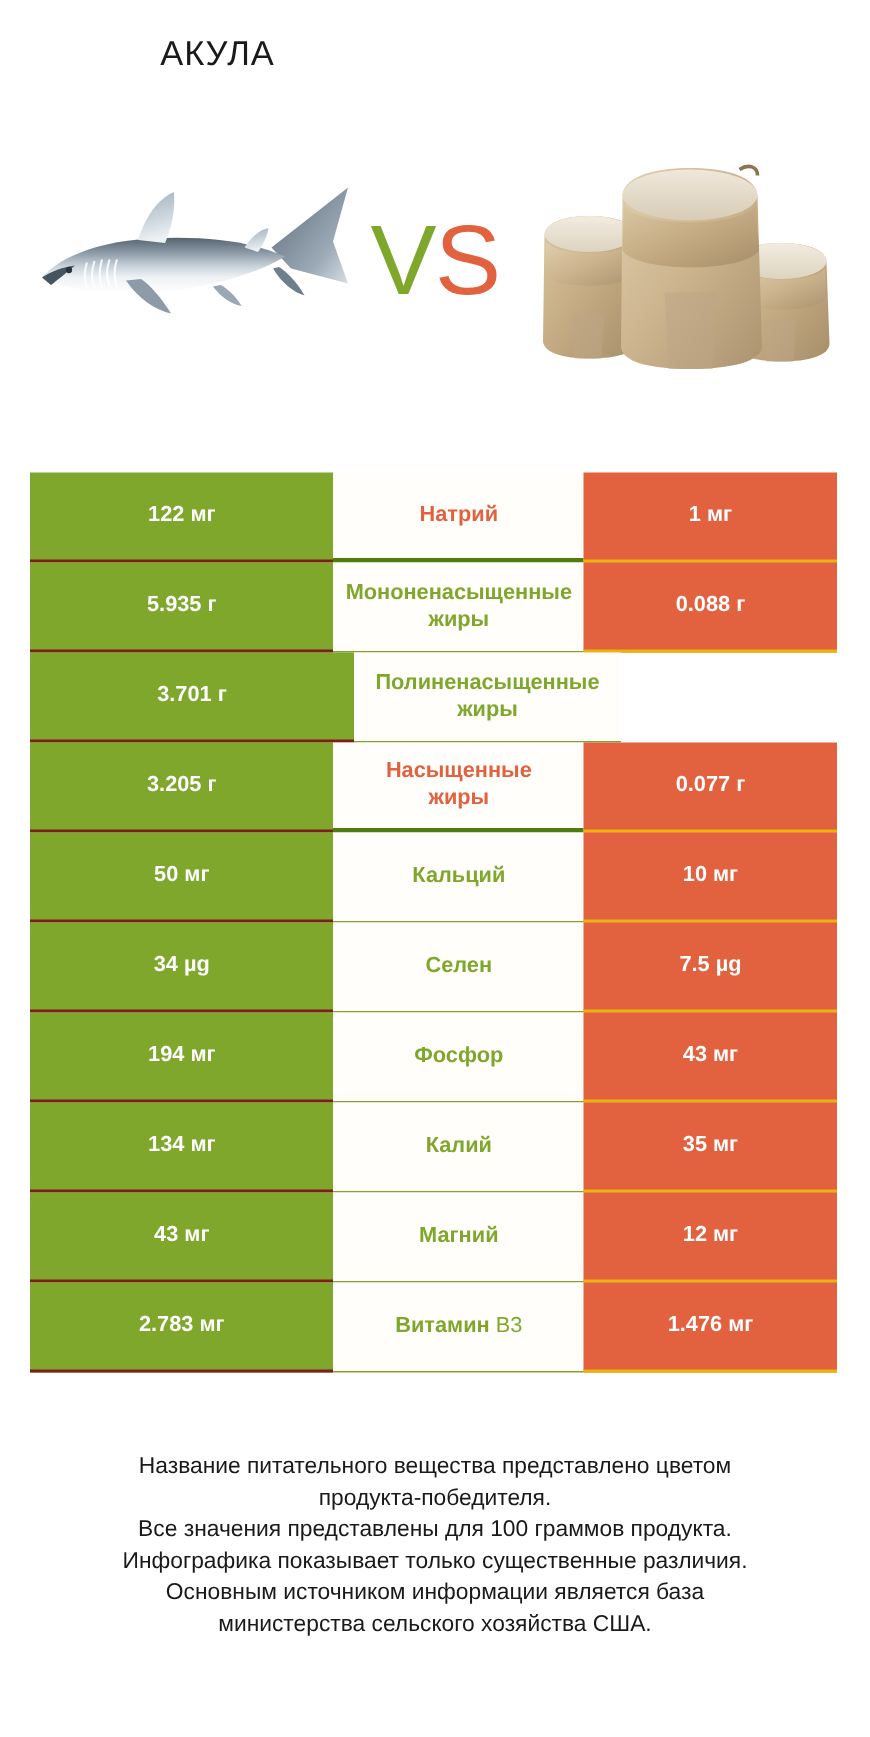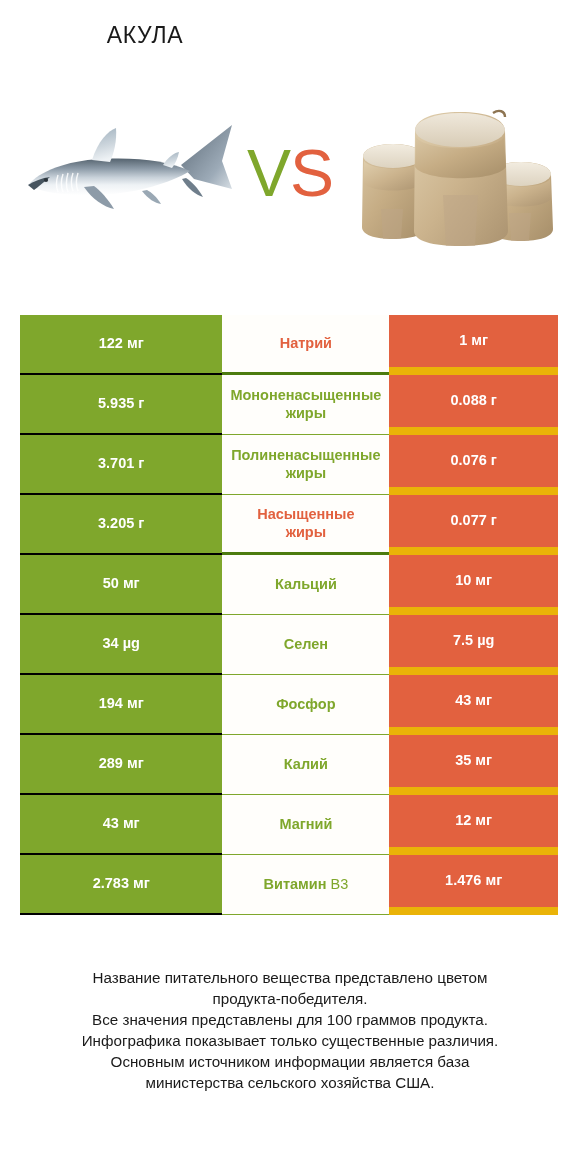--- a/index.html
+++ b/index.html
@@ -92,27 +92,27 @@
     text-align: center;
     font-size: 14.5px;
     font-weight: bold;
     line-height: 1.22;
     overflow: hidden;
   }
   .cell-left {
     width: 216px;
     background: #7fa72c;
     color: #ffffff;
-    border-bottom: 2px solid #000000;
+    border-bottom: 2px solid #7f1d1d;
   }
   .cell-right {
     width: 180px;
     background: #e2613f;
     color: #ffffff;
-    border-bottom: 8px solid #eab308;
+    border-bottom: 2px solid #eab308;
   }
   .cell-mid {
     width: 178px;
     background: #fffefb;
     padding: 0 1px;
   }
   .cell-mid .mid-text {
     display: block;
     width: 178px;
     white-space: nowrap;
@@ -281,21 +281,20 @@
           <span class="mid-line2">жиры</span>
         </div>
         <div class="cell cell-right">0.088 г</div>
       </div>
       <div class="row win-green">
         <div class="cell cell-left">3.701 г</div>
         <div class="cell cell-mid">
           <span class="mid-text">Полиненасыщенные</span>
           <span class="mid-line2">жиры</span>
         </div>
-        <div class="cell cell-right">0.076 г</div>
       </div>
       <div class="row win-orange">
         <div class="cell cell-left">3.205 г</div>
         <div class="cell cell-mid">
           <span class="mid-text">Насыщенные</span>
           <span class="mid-line2">жиры</span>
         </div>
         <div class="cell cell-right">0.077 г</div>
       </div>
       <div class="row win-green">
@@ -313,21 +312,21 @@
         <div class="cell cell-right">7.5 µg</div>
       </div>
       <div class="row win-green">
         <div class="cell cell-left">194 мг</div>
         <div class="cell cell-mid">
           <span class="mid-text">Фосфор</span>
         </div>
         <div class="cell cell-right">43 мг</div>
       </div>
       <div class="row win-green">
-        <div class="cell cell-left">289 мг</div>
+        <div class="cell cell-left">134 мг</div>
         <div class="cell cell-mid">
           <span class="mid-text">Калий</span>
         </div>
         <div class="cell cell-right">35 мг</div>
       </div>
       <div class="row win-green">
         <div class="cell cell-left">43 мг</div>
         <div class="cell cell-mid">
           <span class="mid-text">Магний</span>
         </div>

